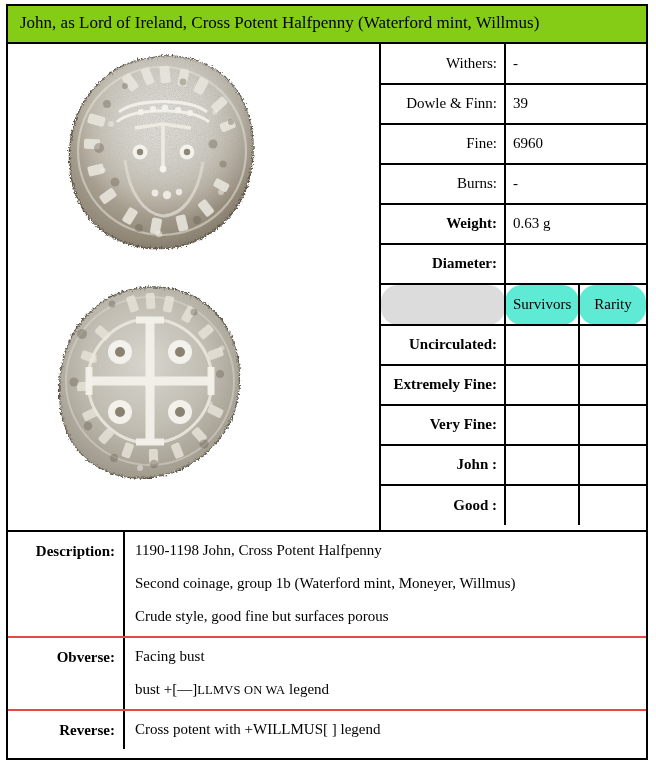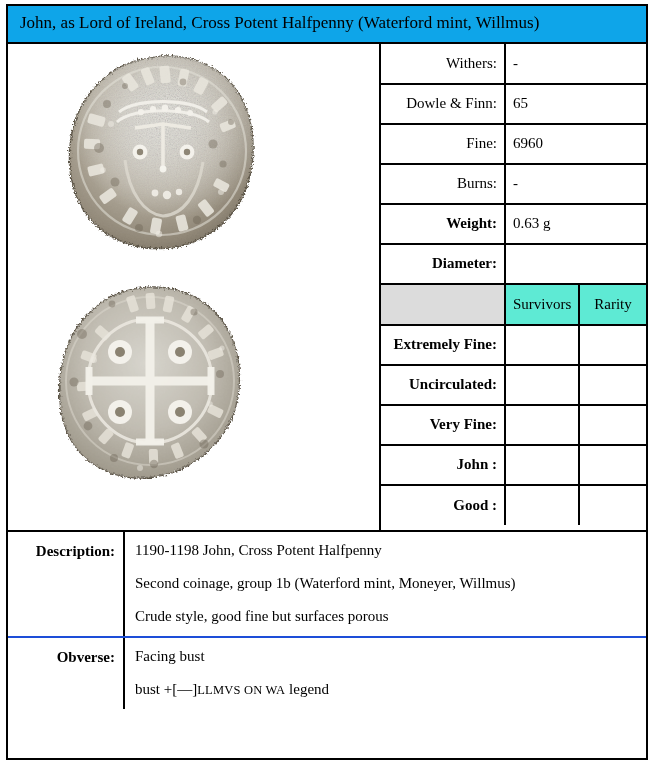--- a/index.html
+++ b/index.html
@@ -29,21 +29,21 @@
   }
 
   table.frame {
     border-collapse: collapse;
     table-layout: fixed;
     width: 100%;
   }
 
   
   .title-row td {
-    background: #0ea5e9;
+    background: #84cc16;
     border-bottom: 2px solid #000000;
     padding: 8px 0 9px 12px;
     font-size: 17px;
     line-height: 1.1;
     white-space: nowrap;
   }
 
   
   .mid {
     display: flex;
@@ -82,20 +82,21 @@
   }
   table.spec td, table.spec th {
     border-bottom: 2px solid #000000;
     border-right: 2px solid #000000;
     font-size: 15px;
     padding: 0 7px;
     height: 40px;
     box-sizing: border-box;
     vertical-align: middle;
     font-weight: normal;
+    border-radius: 17px;
   }
   table.spec td:last-child, table.spec th:last-child { border-right: none; }
   .sp-label {
     text-align: right;
     white-space: nowrap;
   }
   .sp-label.bold { font-weight: bold; padding-left: 16px; }
   .sp-value { text-align: left; }
 
   .grade-head td {
@@ -111,21 +112,21 @@
   }
   table.grade tr:last-child td { border-bottom: none; }
 
   
   table.desc {
     border-collapse: collapse;
     table-layout: fixed;
     width: 100%;
   }
   table.desc td {
-    border-bottom: 2px solid #1d4ed8;
+    border-bottom: 2px solid #ef4444;
     font-size: 15px;
     vertical-align: top;
     box-sizing: border-box;
   }
   table.desc tr:last-child td { border-bottom: none; }
   td.d-label {
     width: 116px;
     border-right: 2px solid #000000;
     text-align: right;
     font-weight: bold;
@@ -380,21 +381,21 @@
     <div class="specs-cell">
 
       <table class="spec">
         <tbody>
           <tr>
             <td class="sp-label" style="width:124px;">Withers:</td>
             <td class="sp-value">-</td>
           </tr>
           <tr>
             <td class="sp-label">Dowle &amp; Finn:</td>
-            <td class="sp-value">65</td>
+            <td class="sp-value">39</td>
           </tr>
           <tr>
             <td class="sp-label">Fine:</td>
             <td class="sp-value">6960</td>
           </tr>
           <tr>
             <td class="sp-label">Burns:</td>
             <td class="sp-value">-</td>
           </tr>
           <tr>
@@ -409,26 +410,26 @@
       </table>
 
       <table class="spec grade">
         <tbody>
           <tr class="grade-head">
             <td class="blank" style="width:124px;"></td>
             <td style="width:74px;">Survivors</td>
             <td>Rarity</td>
           </tr>
           <tr>
+            <td class="g-label">Uncirculated:</td>
+            <td></td>
+            <td></td>
+          </tr>
+          <tr>
             <td class="g-label">Extremely Fine:</td>
-            <td></td>
-            <td></td>
-          </tr>
-          <tr>
-            <td class="g-label">Uncirculated:</td>
             <td></td>
             <td></td>
           </tr>
           <tr>
             <td class="g-label">Very Fine:</td>
             <td></td>
             <td></td>
           </tr>
           <tr>
             <td class="g-label">John :</td>
@@ -456,16 +457,22 @@
           <div class="d-line">Crude style, good fine but surfaces porous</div>
         </td>
       </tr>
       <tr>
         <td class="d-label">Obverse:</td>
         <td class="d-body">
           <div class="d-line">Facing bust</div>
           <div class="d-line"><span>bust +[—]</span><span class="smallcaps">LLMVS ON WA</span><span> legend</span></div>
         </td>
       </tr>
+      <tr>
+        <td class="d-label">Reverse:</td>
+        <td class="d-body">
+          <div class="d-line">Cross potent with +WILLMUS[ ] legend</div>
+        </td>
+      </tr>
     </tbody>
   </table>
 
 </div>
 
 </body></html>

